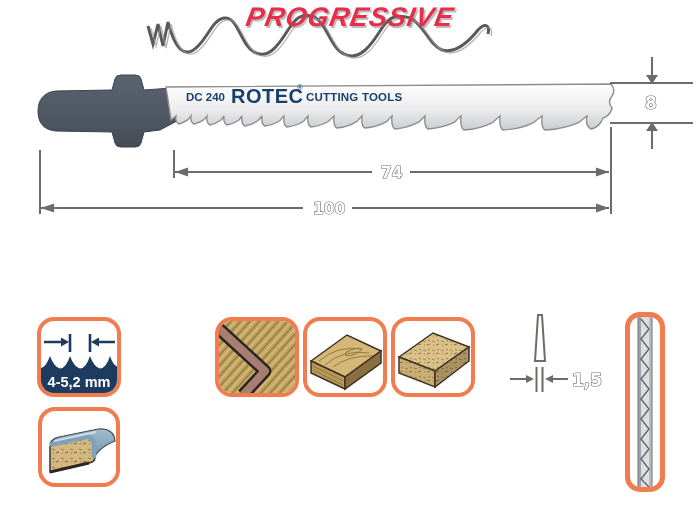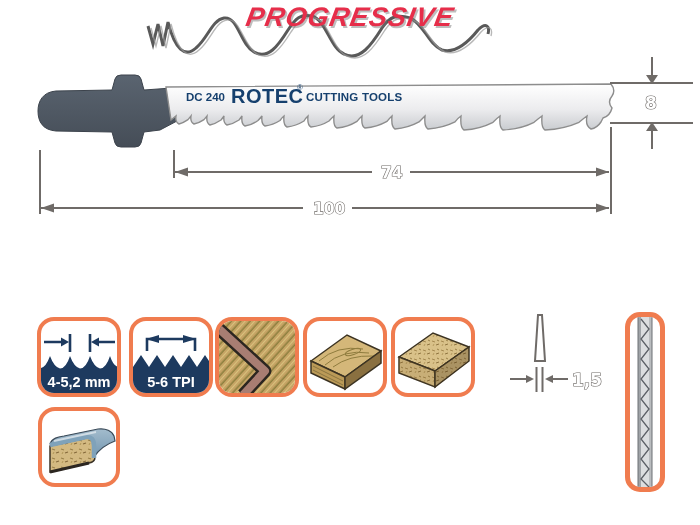--- a/index.html
+++ b/index.html
@@ -137,32 +137,20 @@
         <line x1="55" y1="21" x2="74" y2="21"></line>
         <line x1="29" y1="13" x2="29" y2="31"></line>
         <line x1="49" y1="13" x2="49" y2="31"></line>
       </g>
       <polygon points="20,16.5 20,25.5 28,21" fill="#1d3a5f"></polygon>
       <polygon points="58,16.5 58,25.5 50,21" fill="#1d3a5f"></polygon>
       <text class="spec-label" x="38" y="66" font-size="14.5" text-anchor="middle">4-5,2 mm</text>
     </svg>
   </div>
 
-  <div class="icon-box" style="left:129px;top:317px;">
-    <svg width="76" height="72" viewBox="0 0 76 72">
-      <path d="M0,72 L0,46 L8,34 L16,46 L24,34 L32,46 L40,34 L48,46 L56,34 L64,46
-               L72,34 L76,40 L76,72 Z" fill="#1d3a5f"></path>
-      <g stroke="#1d3a5f" stroke-width="2.6" fill="none">
-        <path d="M14,30 L14,18 L62,18 L62,30"></path>
-      </g>
-      <polygon points="26,14 26,22 13,18" fill="#1d3a5f"></polygon>
-      <polygon points="50,14 50,22 63,18" fill="#1d3a5f"></polygon>
-      <text class="spec-label" x="38" y="66" font-size="14.5" text-anchor="middle">5-6 TPI</text>
-    </svg>
-  </div>
 
   <div class="icon-box" style="left:215px;top:317px;">
     <svg width="76" height="72" viewBox="0 0 76 72">
       <defs>
         <pattern id="grainA" width="7" height="7" patternUnits="userSpaceOnUse" patternTransform="rotate(42)">
           <rect width="7" height="7" fill="#c6a465"></rect>
           <rect x="1.5" width="1.4" height="7" fill="#877b39"></rect>
           <rect x="5" width="1" height="7" fill="#d9c27e"></rect>
         </pattern>
       </defs>

